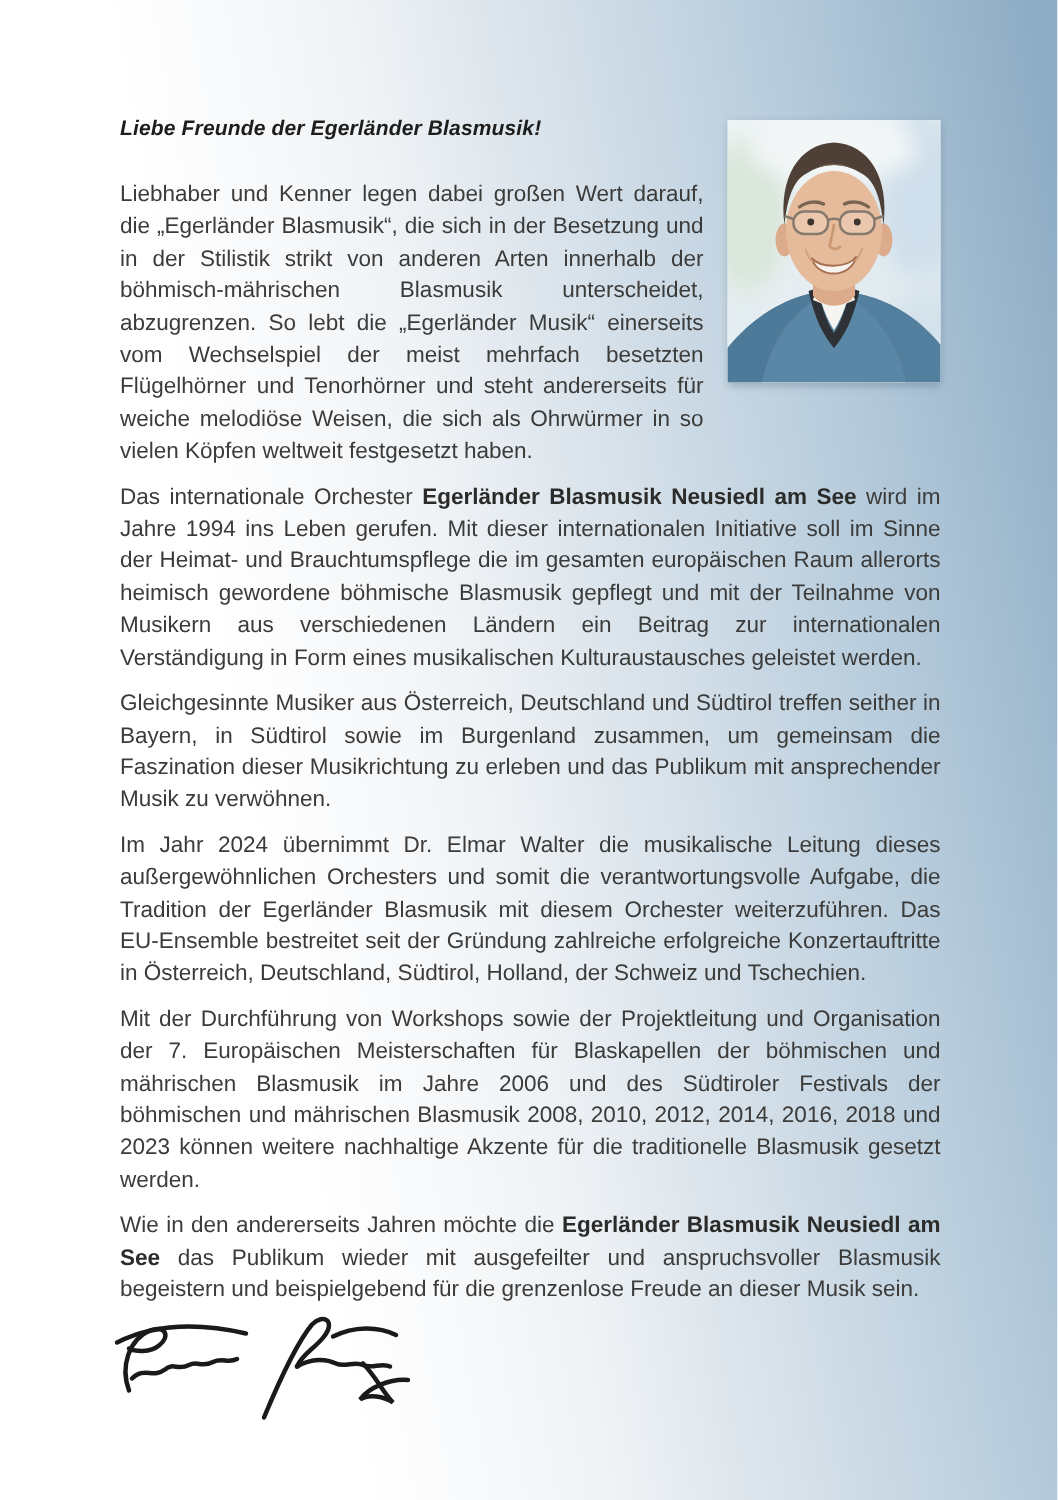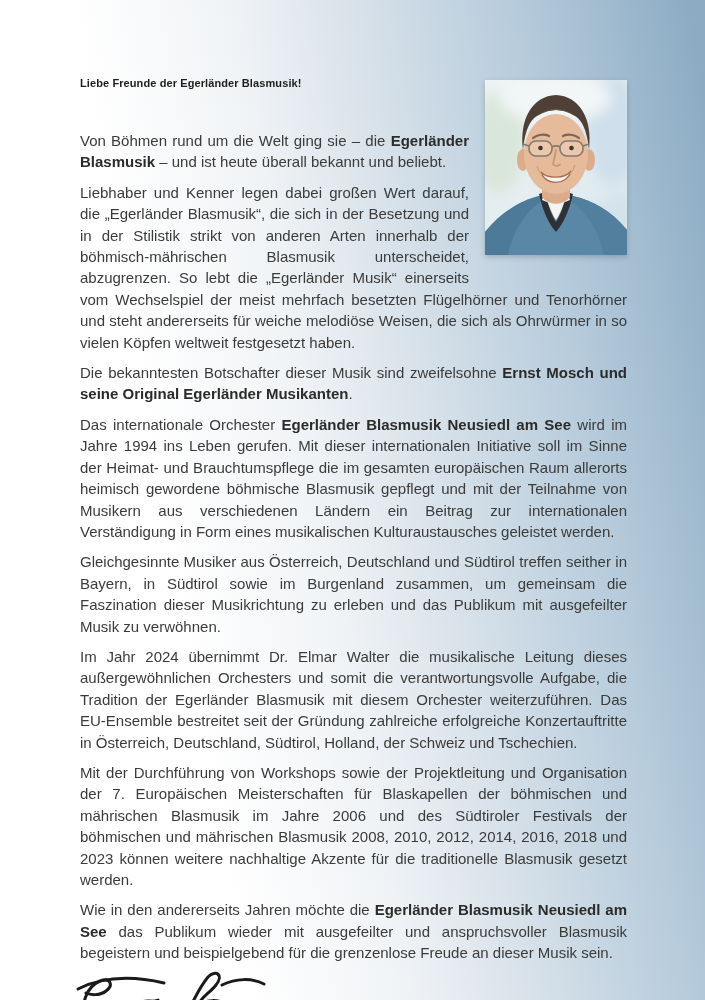--- a/index.html
+++ b/index.html
@@ -21,24 +21,25 @@
   .photo-float {
     float: right;
     width: 142px;
     height: 175px;
     margin: 4px 0 28px 16px;
     box-shadow: 0 2px 5px rgba(50, 70, 90, 0.28);
     background: #e8eff2;
   }
   .photo-float svg { display: block; }
   .heading {
-    font-size: 11px;
+    font-size: 14px;
     font-weight: bold;
+    font-style: italic;
     color: #1d1d1b;
-    margin: 1px 0 41px 0;
+    margin: 1px 0 26px 0;
     letter-spacing: 0.1px;
   }
   .para {
     font-size: 15px;
     line-height: 21.4px;
     text-align: justify;
     margin: 0 0 9px 0;
   }
   .para .b { font-weight: bold; color: #2b2b2a; }
   .sig-block {
@@ -98,25 +99,23 @@
         <path d="M71,70 C70,76 69,80 68,84 C70,86.5 73,86.5 75,84.5" stroke="#c99873" stroke-width="1.8" fill="none" stroke-linecap="round"></path>
         <path d="M56,92 C62,99 80,99 86,91 C82,106 60,106 56,92 Z" fill="#f7f3ee" stroke="#a96f52" stroke-width="1.3"></path>
         <path d="M52,86 C53,90 55,93 57,95" stroke="#cf9e7b" stroke-width="1.2" fill="none"></path>
         <path d="M90,85 C89,89 87,92 85,94" stroke="#cf9e7b" stroke-width="1.2" fill="none"></path>
       </svg>
     </div>
 
     <h1 class="heading">Liebe Freunde der Egerländer Blasmusik!</h1>
 
     <div>
-        <p class="para"><span>Von Böhmen rund um die Welt ging sie – die </span><span class="b">Egerländer Blasmusik</span><span> – und ist heute überall bekannt und beliebt.</span></p>
         <p class="para"><span>Liebhaber und Kenner legen dabei großen Wert darauf, die „Egerländer Blasmusik“, die sich in der Besetzung und in der Stilistik strikt von anderen Arten innerhalb der böhmisch-mährischen Blasmusik unterscheidet, abzugrenzen. So lebt die „Egerländer Musik“ einerseits vom Wechselspiel der meist mehrfach besetzten Flügelhörner und Tenorhörner und steht andererseits für weiche melodiöse Weisen, die sich als Ohrwürmer in so vielen Köpfen weltweit festgesetzt haben.</span></p>
-        <p class="para"><span>Die bekanntesten Botschafter dieser Musik sind zweifelsohne </span><span class="b">Ernst Mosch und seine Original Egerländer Musikanten</span><span>.</span></p>
         <p class="para"><span>Das internationale Orchester </span><span class="b">Egerländer Blasmusik Neusiedl am See</span><span> wird im Jahre 1994 ins Leben gerufen. Mit dieser internationalen Initiative soll im Sinne der Heimat- und Brauchtumspflege die im gesamten europäischen Raum allerorts heimisch gewordene böhmische Blasmusik gepflegt und mit der Teilnahme von Musikern aus verschiedenen Ländern ein Beitrag zur internationalen Verständigung in Form eines musikalischen Kulturaustausches geleistet werden.</span></p>
-        <p class="para"><span>Gleichgesinnte Musiker aus Österreich, Deutschland und Südtirol treffen seither in Bayern, in Südtirol sowie im Burgenland zusammen, um gemeinsam die Faszination dieser Musikrichtung zu erleben und das Publikum mit ausgefeilter Musik zu verwöhnen.</span></p>
+        <p class="para"><span>Gleichgesinnte Musiker aus Österreich, Deutschland und Südtirol treffen seither in Bayern, in Südtirol sowie im Burgenland zusammen, um gemeinsam die Faszination dieser Musikrichtung zu erleben und das Publikum mit ansprechender Musik zu verwöhnen.</span></p>
         <p class="para"><span>Im Jahr 2024 übernimmt Dr. Elmar Walter die musikalische Leitung dieses außergewöhnlichen Orchesters und somit die verantwortungsvolle Aufgabe, die Tradition der Egerländer Blasmusik mit diesem Orchester weiterzuführen. Das EU-Ensemble bestreitet seit der Gründung zahlreiche erfolgreiche Konzertauftritte in Österreich, Deutschland, Südtirol, Holland, der Schweiz und Tschechien.</span></p>
         <p class="para"><span>Mit der Durchführung von Workshops sowie der Projektleitung und Organisation der 7. Europäischen Meisterschaften für Blaskapellen der böhmischen und mährischen Blasmusik im Jahre 2006 und des Südtiroler Festivals der böhmischen und mährischen Blasmusik 2008, 2010, 2012, 2014, 2016, 2018 und 2023 können weitere nachhaltige Akzente für die traditionelle Blasmusik gesetzt werden.</span></p>
         <p class="para"><span>Wie in den andererseits Jahren möchte die </span><span class="b">Egerländer Blasmusik Neusiedl am See</span><span> das Publikum wieder mit ausgefeilter und anspruchsvoller Blasmusik begeistern und beispielgebend für die grenzenlose Freude an dieser Musik sein.</span></p>
       </div>
 
     <div class="sig-block">
       <svg width="250" height="78" viewBox="0 0 250 78">
         <g fill="none" stroke="#1a1a1a" stroke-width="3" stroke-linecap="round">
           <path d="M22,52 C16,36 22,18 36,12 C46,8 50,16 42,22 C36,27 26,26 22,24"></path>
           <path d="M24,44 C32,36 38,44 46,38 C52,33 54,39 62,35 C68,32 70,37 78,33 C84,30 88,34 94,31"></path>

